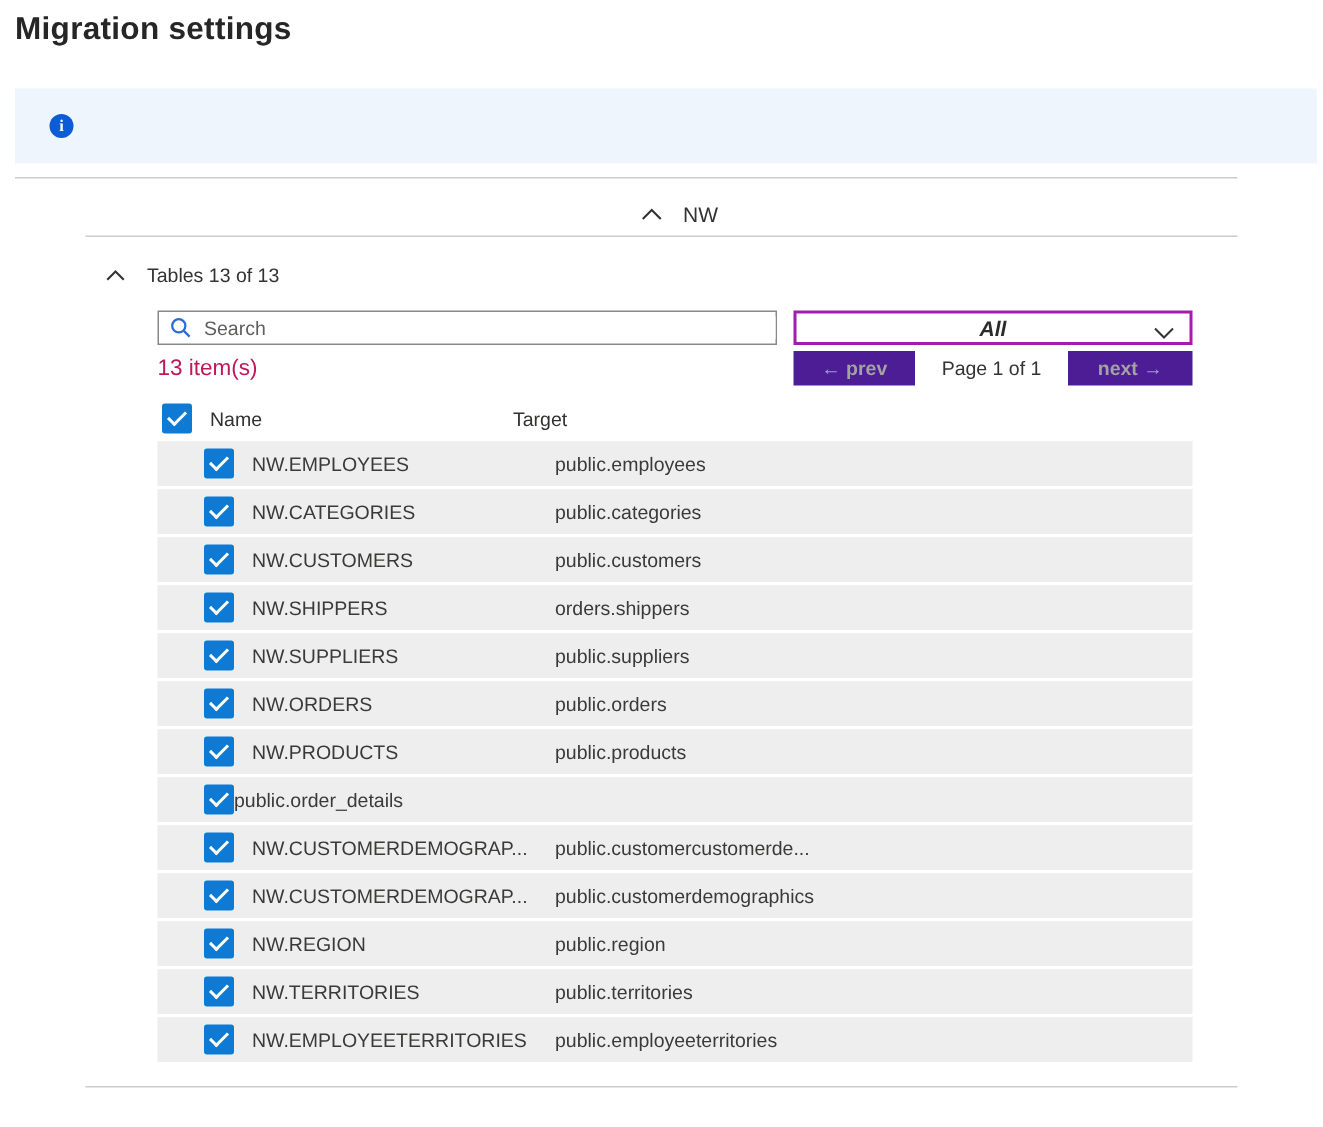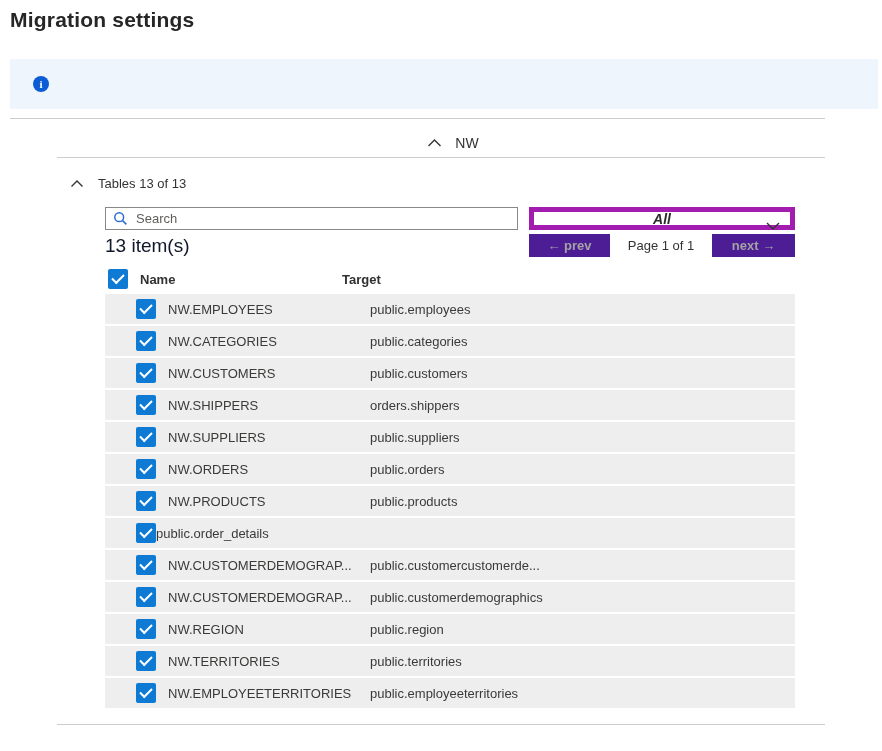--- a/index.html
+++ b/index.html
@@ -31,50 +31,50 @@
   .content { margin-left:95px; width:690px; margin-top:12px; }
 
   .toolbar { display:flex; justify-content:space-between; }
   .searchbox { width:413px; height:23px; border:1px solid #8a8886; background:#fff;
     display:flex; align-items:center; padding-left:7px; }
   .searchbox svg { flex:0 0 auto; }
   .searchbox input { border:none; outline:none; flex:1; font-size:13px;
     margin-left:8px; font-family:"Liberation Sans", sans-serif; color:#333; }
   .searchbox input::placeholder { color:#605e5c; opacity:1; }
 
-  .dropdown { width:266px; height:23px; border:5px solid #a21caf; background:#fff;
+  .dropdown { width:266px; height:23px; border:2px solid #a21caf; background:#fff;
     display:flex; align-items:center; cursor:pointer; position:relative; }
   .dropdown .dd-value { flex:1; text-align:center; font-size:14px;
     font-weight:700; font-style:italic; color:#2b2b2b; }
   .dropdown .dd-chev { position:absolute; right:9px; top:5px; }
 
   .meta-row { display:flex; justify-content:space-between; margin-top:4px;
     align-items:center; }
-  .items-count { font-size:19px; color:#0f172a;text-align:right; }
+  .items-count { font-size:15px; color:#be185d;text-align:right; }
   .pager { width:266px; display:flex; justify-content:space-between;
     align-items:center; }
   .pager-btn { width:81px; height:23px; background:#4c1d95; border:none;
     color:#a3a3a3; font-size:13px; font-weight:700; cursor:default;
     font-family:"Liberation Sans", sans-serif; }
   .pager-btn.next { width:83px; }
   .page-label { font-size:13px; color:#333; }
 
   .table { margin-top:7px; }
   .trow { height:30px; display:flex; align-items:center; position:relative; }
   .thead { background:#ffffff; }
   .tbody .trow { background:#eeeeee; margin-bottom:2px;padding-left:28px; }
   .cb { margin-left:3px; width:20px; height:20px; flex:0 0 20px; background:#0e7ad3;
     border-radius:2px; position:relative; cursor:pointer; }
   .cb::after { content:""; position:absolute; left:4px; top:5px; width:10px;
     height:5px; border-left:2px solid #fff; border-bottom:2px solid #fff;
     transform:rotate(-45deg); }
   .cell { font-size:13px; color:#3b3a39; white-space:nowrap; overflow:hidden; }
   .cell.c-name { margin-left:12px; width:202px; }
   .cell.c-target { flex:1; }
-  .thead .cell { font-weight:700; color:#323130; }
+  .thead .cell { font-weight:400; color:#323130; }
 </style>
 </head>
 <body>
 
 <div class="page">
 
   <div class="title">Migration settings</div>
 
   <div class="banner">
     <span class="info-icon">i</span>

